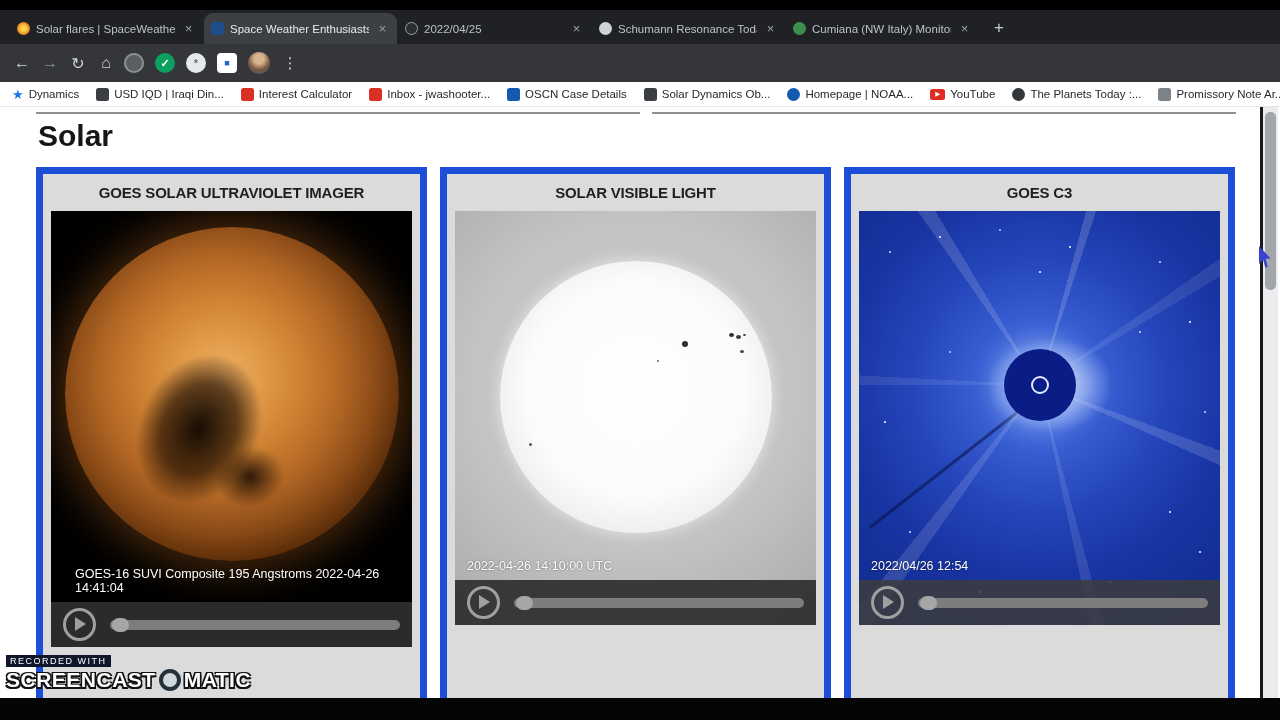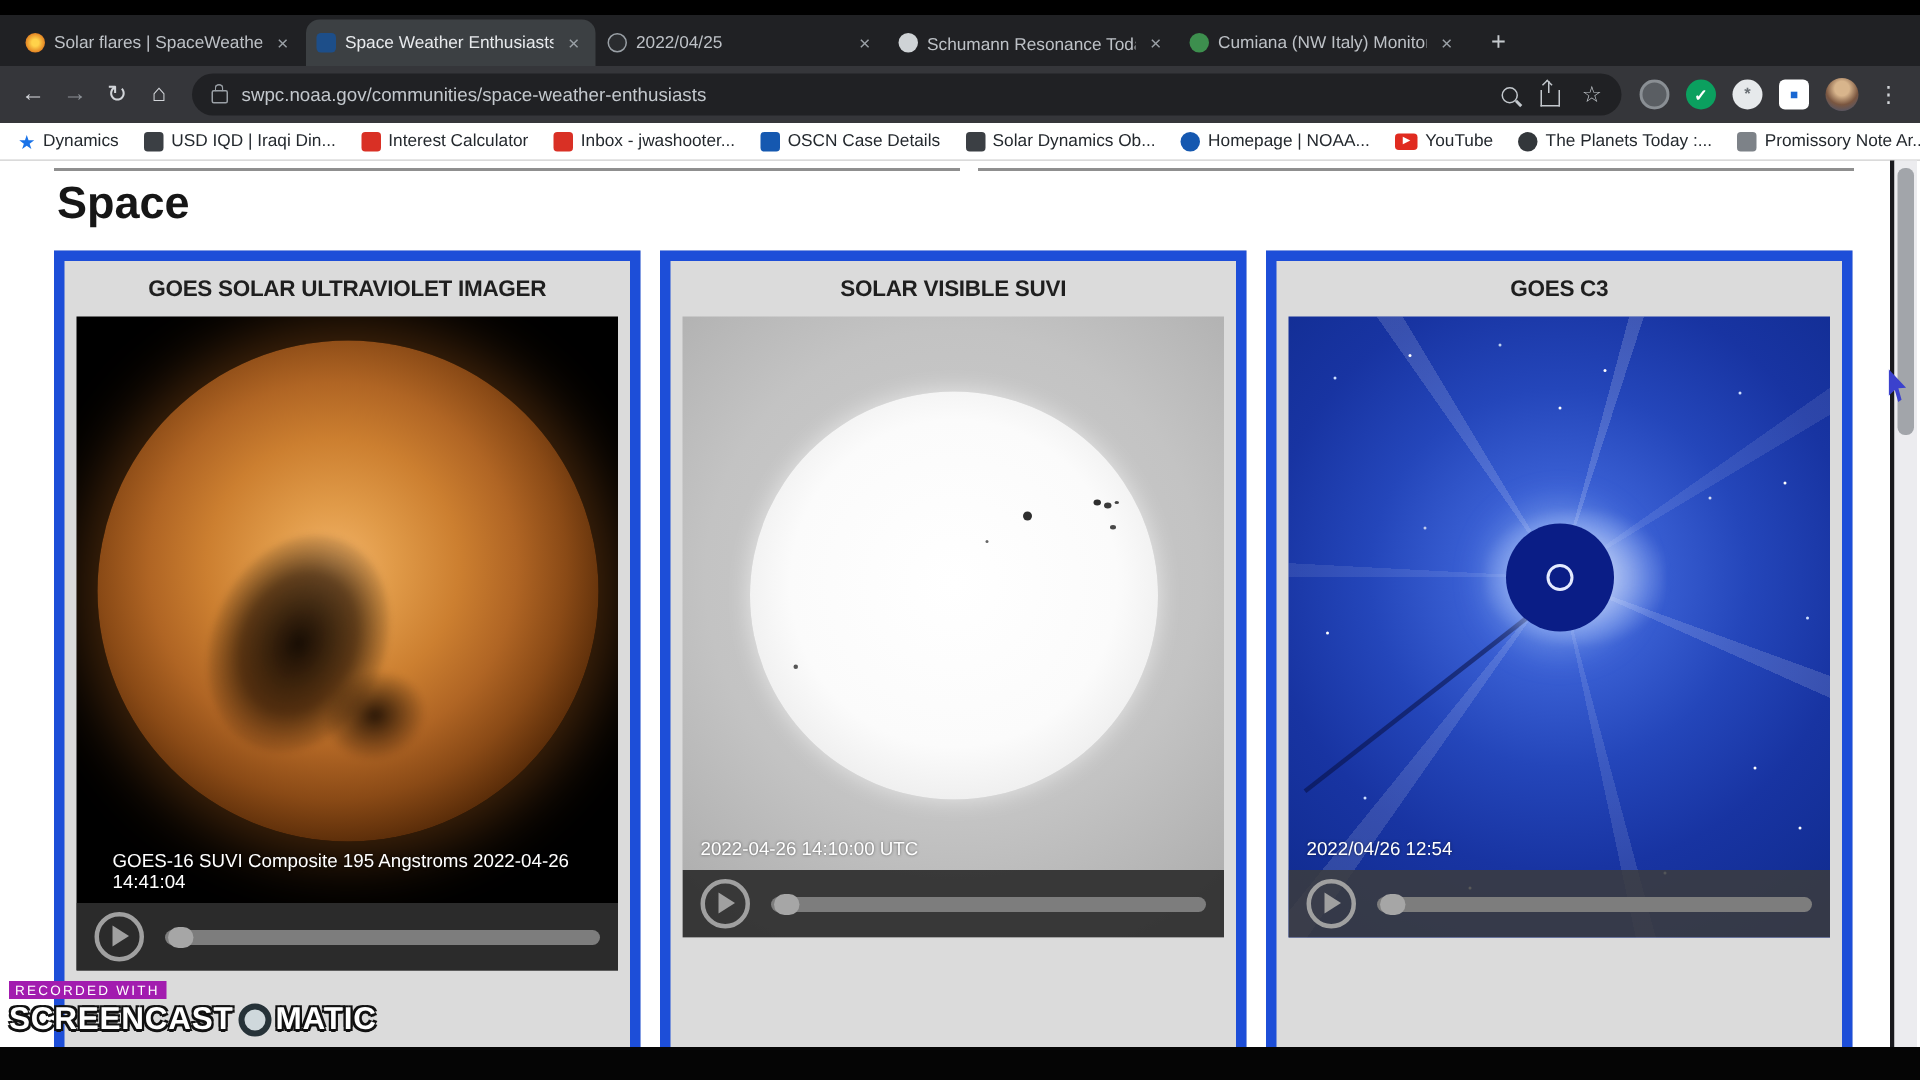--- a/index.html
+++ b/index.html
@@ -131,21 +131,21 @@
   .slider{flex:1;height:10px;border-radius:5px;background:#7d7d7d;position:relative}
   .shandle{position:absolute;left:2px;top:-2px;width:17px;height:14px;border-radius:7px;background:#a6a6a6}
   
   .pageedge{position:absolute;top:107px;right:17px;width:3px;height:591px;background:#1a1a1e}
   .scrolltrack{position:absolute;top:107px;right:2px;width:15px;height:591px;background:#ececef}
   .scrollthumb{position:absolute;top:5px;left:2px;width:11px;height:178px;background:#a2a5aa;border-radius:5px}
   .cursor{position:absolute;left:1259px;top:246px;width:15px;height:22px;background:#3b41cd;z-index:50;
      clip-path:polygon(0 0,0 82%,28% 64%,43% 100%,58% 93%,44% 58%,78% 57%)}
   .bottomstrip{position:absolute;left:0;top:698px;width:1280px;height:22px;background:#050505}
   .wm{position:absolute;left:6px;top:650px;z-index:60;color:#fff}
-  .wm1{display:inline-block;background:#a21caf;padding:1px 4px;font-size:9px;letter-spacing:1.5px}
+  .wm1{display:inline-block;background:#0f172a;padding:1px 4px;font-size:9px;letter-spacing:1.5px}
   .wm2{display:flex;align-items:center;gap:3px;font-size:21px;font-weight:bold;letter-spacing:.5px;
      text-shadow:-1.5px -1.5px 0 #111,1.5px -1.5px 0 #111,-1.5px 1.5px 0 #111,1.5px 1.5px 0 #111,0 2px 0 #111}
   .wmo{width:14px;height:14px;border-radius:50%;background:#cfd8dc;border:4px solid #263238;flex:none}
 </style>
 </head>
 <body>
 
 <div class="topstrip"></div>
 
 <div class="tabbar">
@@ -175,29 +175,20 @@
     <span class="tclose">×</span>
   </div>
   <div class="newtab">+</div>
 </div>
 
 <div class="toolbar">
   <div class="nbtn">←</div>
   <div class="nbtn fwd">→</div>
   <div class="nbtn">↻</div>
   <div class="nbtn">⌂</div>
-  <div class="omni">
-    <span class="lock"></span>
-    <span class="url">swpc.noaa.gov/communities/space-weather-enthusiasts</span>
-    <span class="omni-ic">
-      <span class="mag"></span>
-      <span class="sharei"></span>
-      <span class="stari">☆</span>
-    </span>
-  </div>
   <div class="exts">
     <div class="ext globe2"></div>
     <div class="ext avg">✓</div>
     <div class="ext flake">*</div>
     <div class="ext blue">■</div>
     <div class="avatar"></div>
     <div class="kebab">⋮</div>
   </div>
 </div>
 
@@ -241,42 +232,42 @@
   <span class="bitem">
     <span class="bico c-gray"></span>
     <span>Promissory Note Ar...</span>
   </span>
 
 </div>
 
 <div class="pagebg">
   <div class="topline l"></div>
   <div class="topline r"></div>
-  <h1 class="solar">Space</h1>
+  <h1 class="solar">Solar</h1>
 
   <div class="panels">
 
     <div class="panel">
       <div class="ptitle">GOES SOLAR ULTRAVIOLET IMAGER</div>
       <div class="media m-suvi">
         <div class="sun-suvi"></div>
         <div class="chole"></div>
         <div class="chole2"></div>
         <div class="cap">GOES-16 SUVI Composite 195 Angstroms 2022-04-26 14:41:04</div>
         <div class="controls">
           <div class="play"></div>
           <div class="slider">
             <div class="shandle"></div>
           </div>
         </div>
       </div>
     </div>
 
     <div class="panel">
-      <div class="ptitle">SOLAR VISIBLE SUVI</div>
+      <div class="ptitle">SOLAR VISIBLE LIGHT</div>
       <div class="media m-vis">
         <div class="sun-vis"></div>
         <div class="spot sp1"></div>
         <div class="spot sp2"></div>
         <div class="spot sp3"></div>
         <div class="spot sp4"></div>
         <div class="spot sp5"></div>
         <div class="cap">2022-04-26 14:10:00 UTC</div>
         <div class="controls">
           <div class="play"></div>

